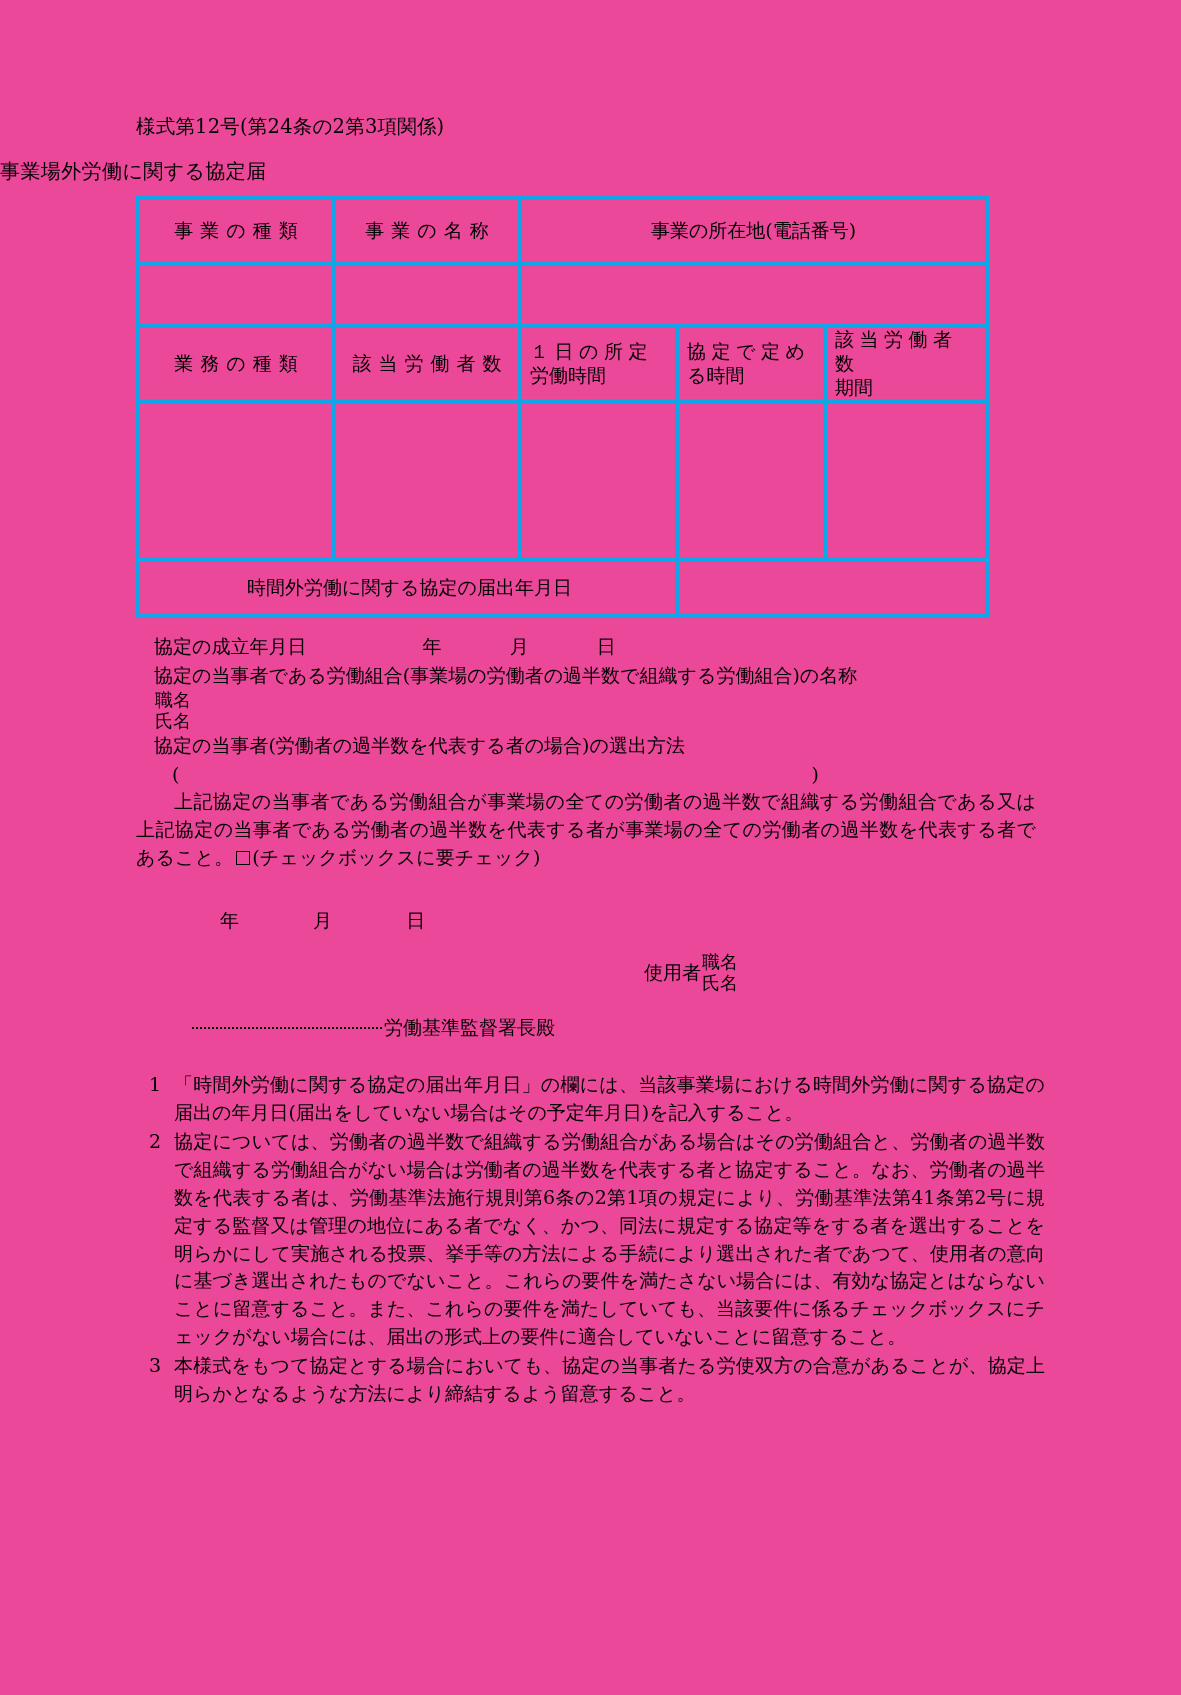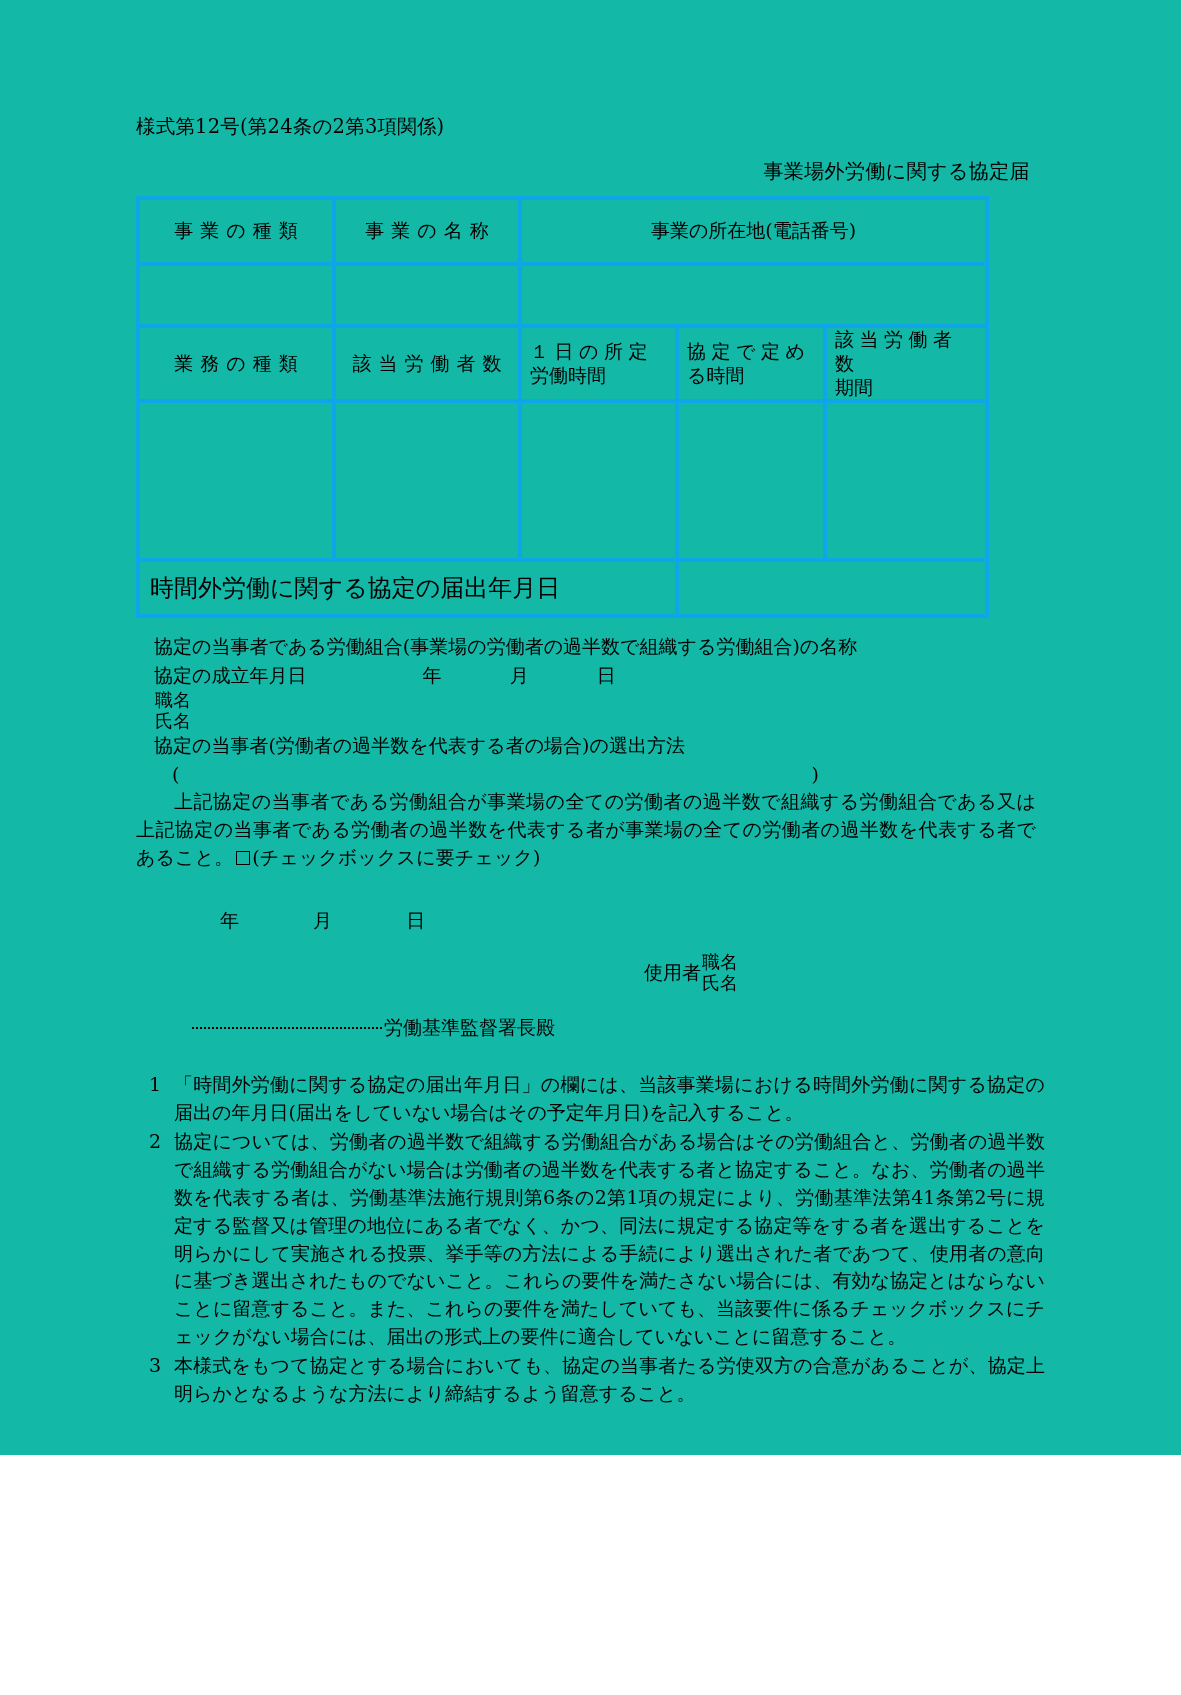--- a/index.html
+++ b/index.html
@@ -8,42 +8,42 @@
     padding: 0;
     background: #ffffff;
   }
   body {
     font-family: "DejaVu Serif", "Liberation Serif", serif;
     color: #000000;
   }
   .page {
     position: relative;
     width: 1181px;
-    height: 1455px;
+    height: 1695px;
     margin: 0 auto;
-    background: #14b8a6;
+    background: #ec4899;
     box-sizing: border-box;
     overflow: hidden;
   }
 
   
   .form-no {
     position: absolute;
     left: 136px;
     top: 113px;
     font-size: 19.5px;
     letter-spacing: 0.2px;
     white-space: nowrap;
   }
   .doc-title {
     position: absolute;
     left: 0;
     top: 158px;
     width: 1030px;
-    text-align: right;
+    text-align: left;
     font-size: 20px;
     letter-spacing: 0.4px;
   }
 
   
   .main-table {
     position: absolute;
     left: 136px;
     top: 196px;
     width: 849px;
@@ -73,21 +73,22 @@
   .hdr-left .ln {
     display: block;
   }
   .hdr-left .ln.sp {
     letter-spacing: 5.5px;
   }
   .blank-row td { height: 58px; }
   .blank-row2 td { height: 155px; }
   .foot-row td {
     height: 52px;
-    font-size: 24px;
+    font-size: 19px;
+    text-align: center;
   }
   .foot-label {
     text-align: left;
     padding-left: 10px !important;
   }
 
   
   .body {
     position: absolute;
     left: 136px;
@@ -250,32 +251,32 @@
       </tr>
       <tr class="foot-row">
         <td class="foot-label" colspan="3">時間外労働に関する協定の届出年月日</td>
         <td colspan="2"></td>
       </tr>
     </tbody>
   </table>
 
   <div class="body">
 
-    <div class="ln-row indent1">協定の当事者である労働組合(事業場の労働者の過半数で組織する労働組合)の名称</div>
-
     <div class="ln-row indent1">
       <span>協定の成立年月日</span>
       <span class="gap-y"></span>
       <span>年</span>
       <span class="gap-s"></span>
       <span>月</span>
       <span class="gap-s"></span>
       <span>日</span>
     </div>
 
+    <div class="ln-row indent1">協定の当事者である労働組合(事業場の労働者の過半数で組織する労働組合)の名称</div>
+
     <div class="stack-line">
       <span class="stack2">
         <span>職名</span>
         <span>氏名</span>
       </span>
     </div>
 
     <div class="ln-row indent1">協定の当事者(労働者の過半数を代表する者の場合)の選出方法</div>
 
     <div class="paren-line">

